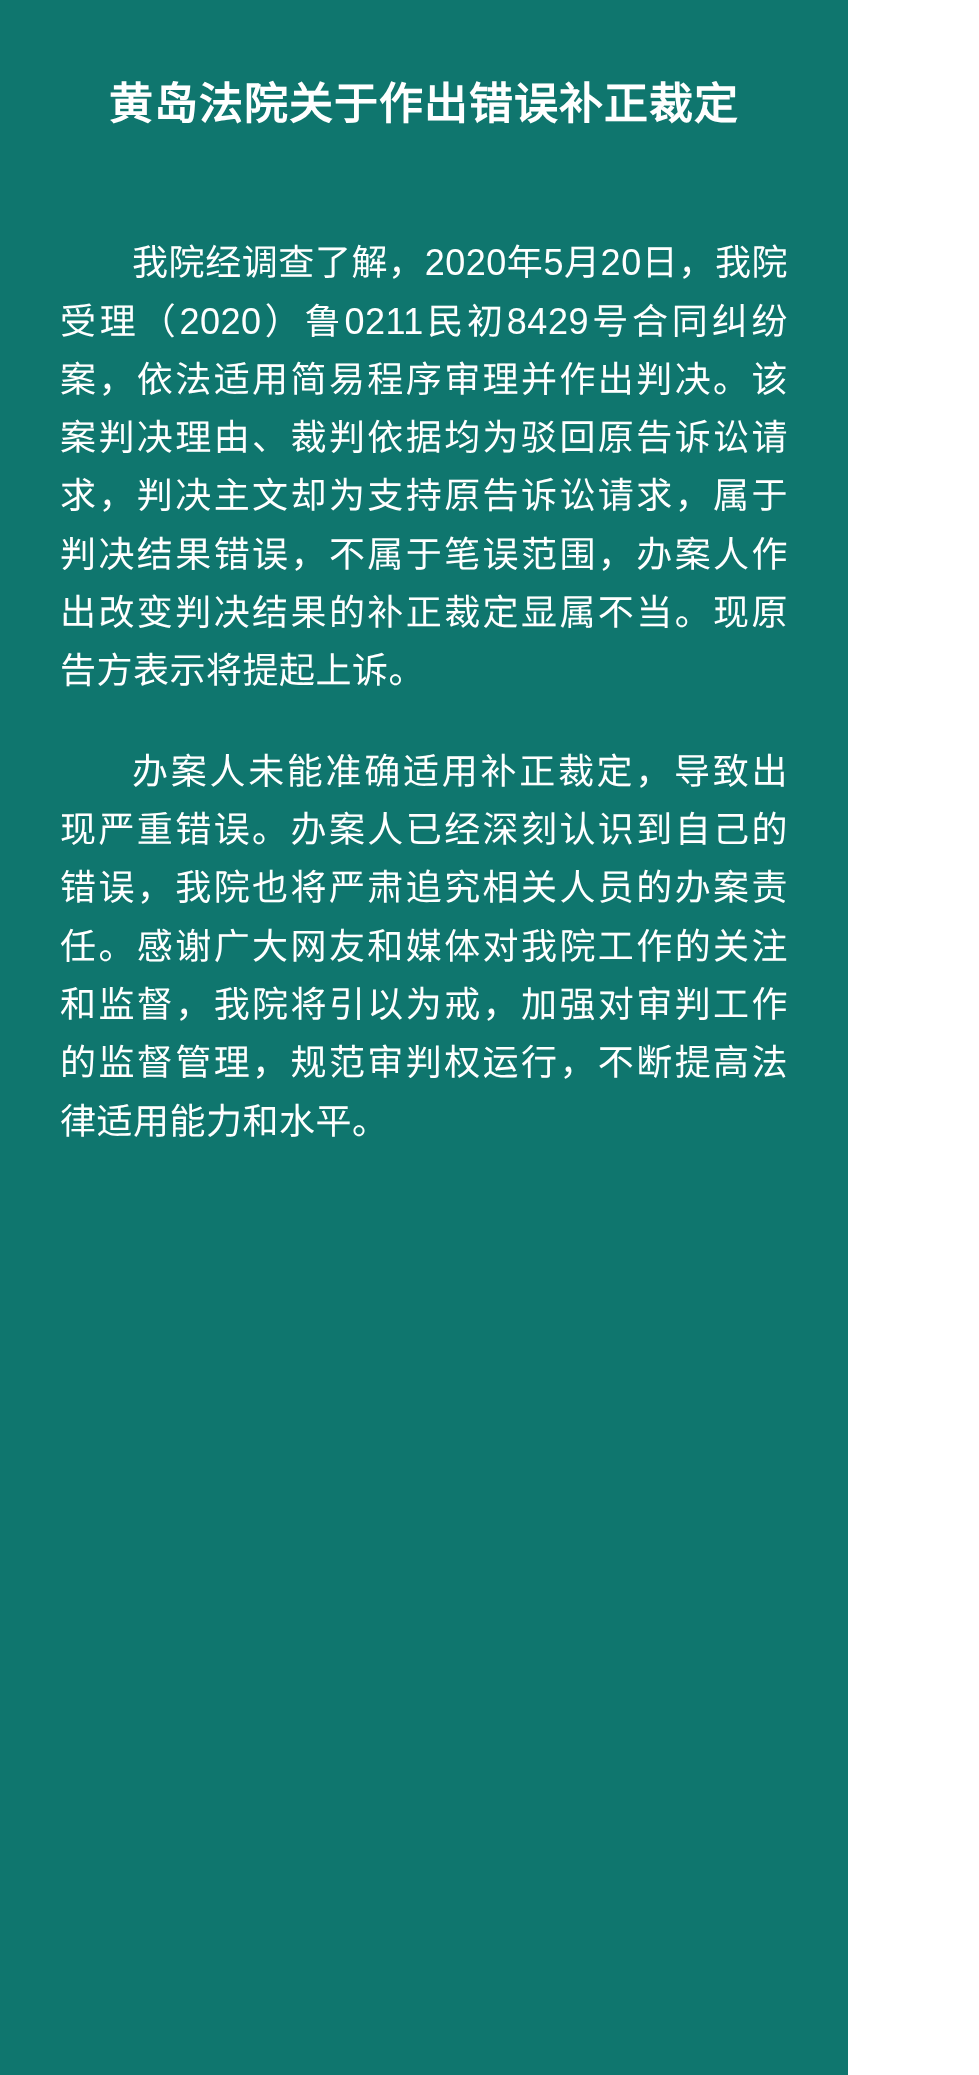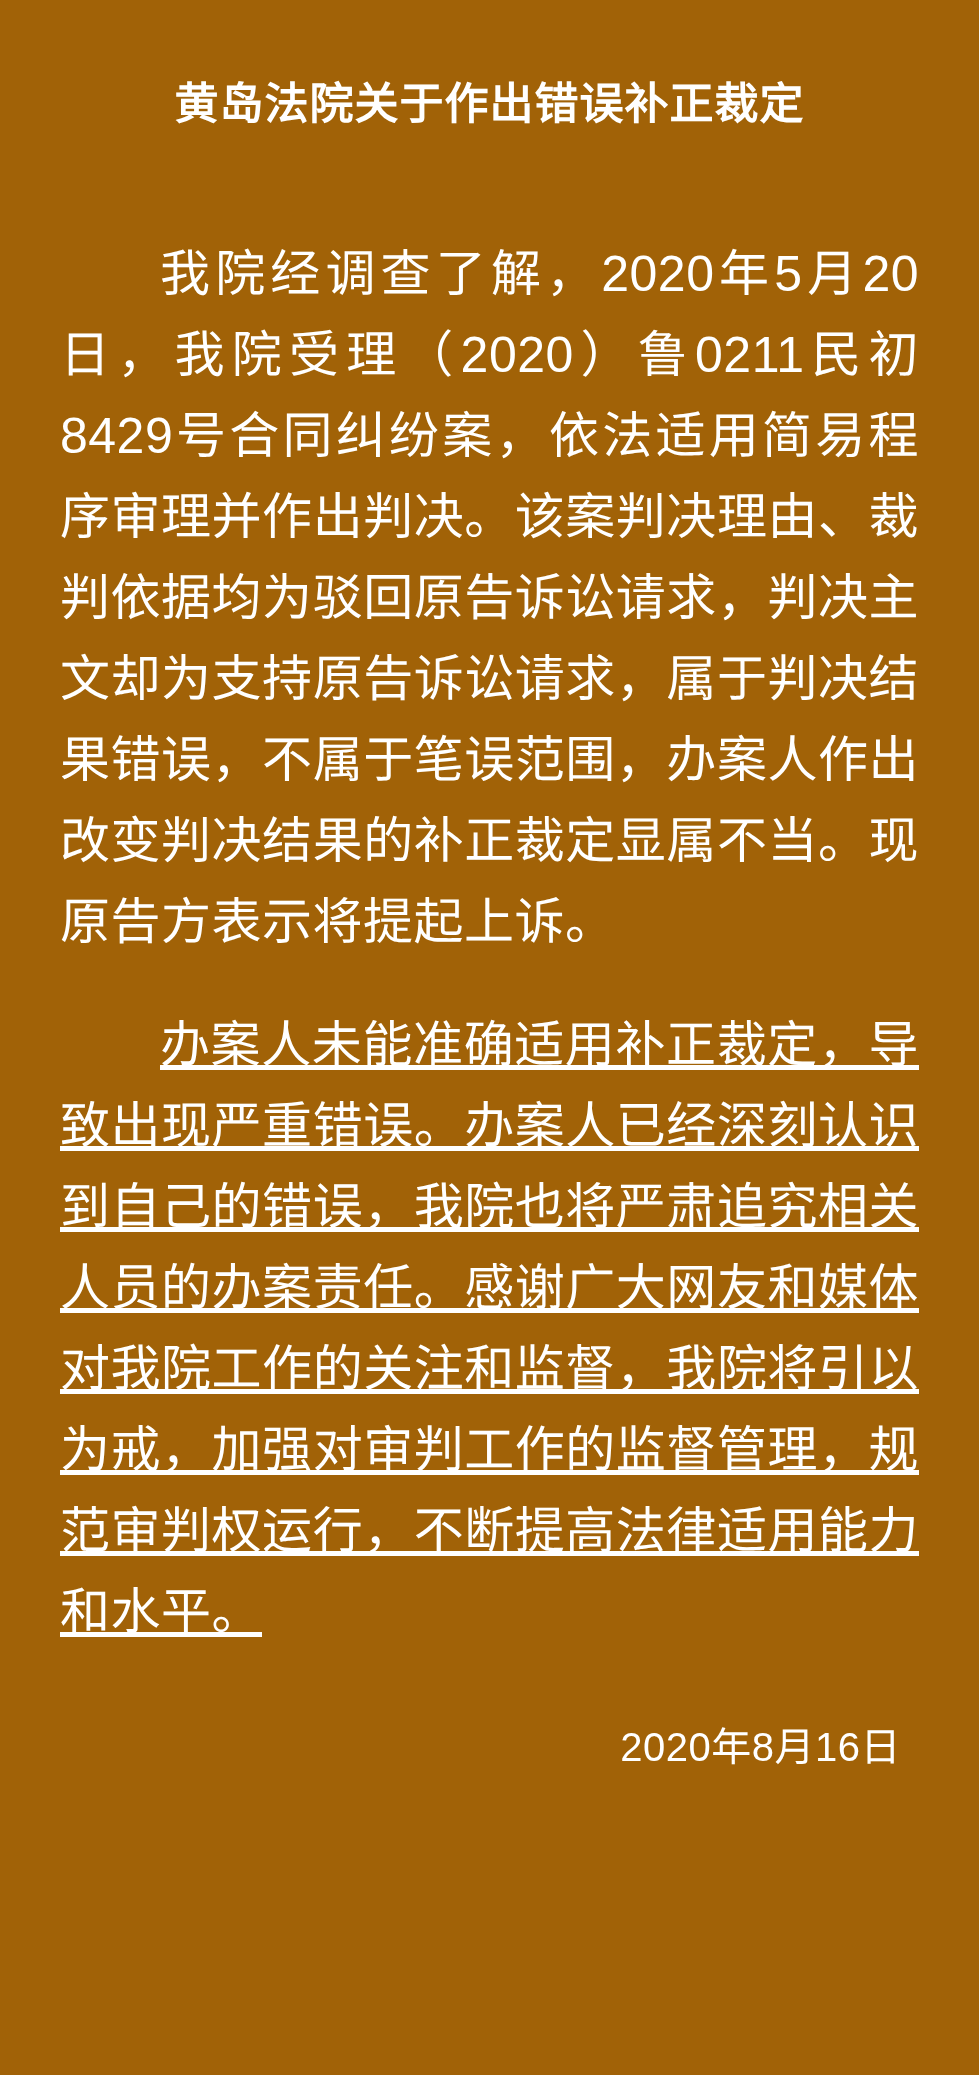--- a/index.html
+++ b/index.html
@@ -9,23 +9,23 @@
   }
   body {
     width: 979px;
     height: 2075px;
     font-family: "Liberation Sans", "DejaVu Sans", sans-serif;
   }
   .notice-card {
     position: absolute;
     left: 0;
     top: 0;
-    width: 979px;
+    width: 848px;
     height: 2075px;
-    background: #a16207;
+    background: #0f766e;
     box-sizing: border-box;
     padding: 52px 60px 40px 60px;
     display: flex;
     flex-direction: column;
   }
   .notice-title {
     color: #ffffff;
     font-size: 44px;
     font-weight: bold;
     line-height: 1.55;
@@ -34,31 +34,30 @@
     margin: 18px 24px 0 24px;
   }
   .title-line {
     display: block;
   }
   .body-block {
     margin-top: 96px;
   }
   .para {
     color: #ffffff;
-    font-size: 50px;
+    font-size: 36px;
     line-height: 1.62;
     text-align: justify;
     text-justify: inter-ideograph;
     text-indent: 2em;
     margin: 0 0 42px 0;
     letter-spacing: 0.5px;
   }
   .para:last-of-type {
     margin-bottom: 0;
-    text-decoration: underline;
   }
   .date-line {
     color: #ffffff;
     font-size: 40px;
     text-align: right;
     margin-top: 62px;
     padding-right: 18px;
     letter-spacing: 0.5px;
   }
   .spacer {
@@ -72,16 +71,15 @@
 
   <h1 class="notice-title">
     <span class="title-line">黄岛法院关于作出错误补正裁定</span>
   </h1>
 
   <div class="body-block">
     <p class="para">我院经调查了解，2020年5月20日，我院受理（2020）鲁0211民初8429号合同纠纷案，依法适用简易程序审理并作出判决。该案判决理由、裁判依据均为驳回原告诉讼请求，判决主文却为支持原告诉讼请求，属于判决结果错误，不属于笔误范围，办案人作出改变判决结果的补正裁定显属不当。现原告方表示将提起上诉。</p>
     <p class="para">办案人未能准确适用补正裁定，导致出现严重错误。办案人已经深刻认识到自己的错误，我院也将严肃追究相关人员的办案责任。感谢广大网友和媒体对我院工作的关注和监督，我院将引以为戒，加强对审判工作的监督管理，规范审判权运行，不断提高法律适用能力和水平。</p>
   </div>
 
-  <div class="date-line">2020年8月16日</div>
 
   <div class="spacer"></div>
 </div>
 
 </body></html>

